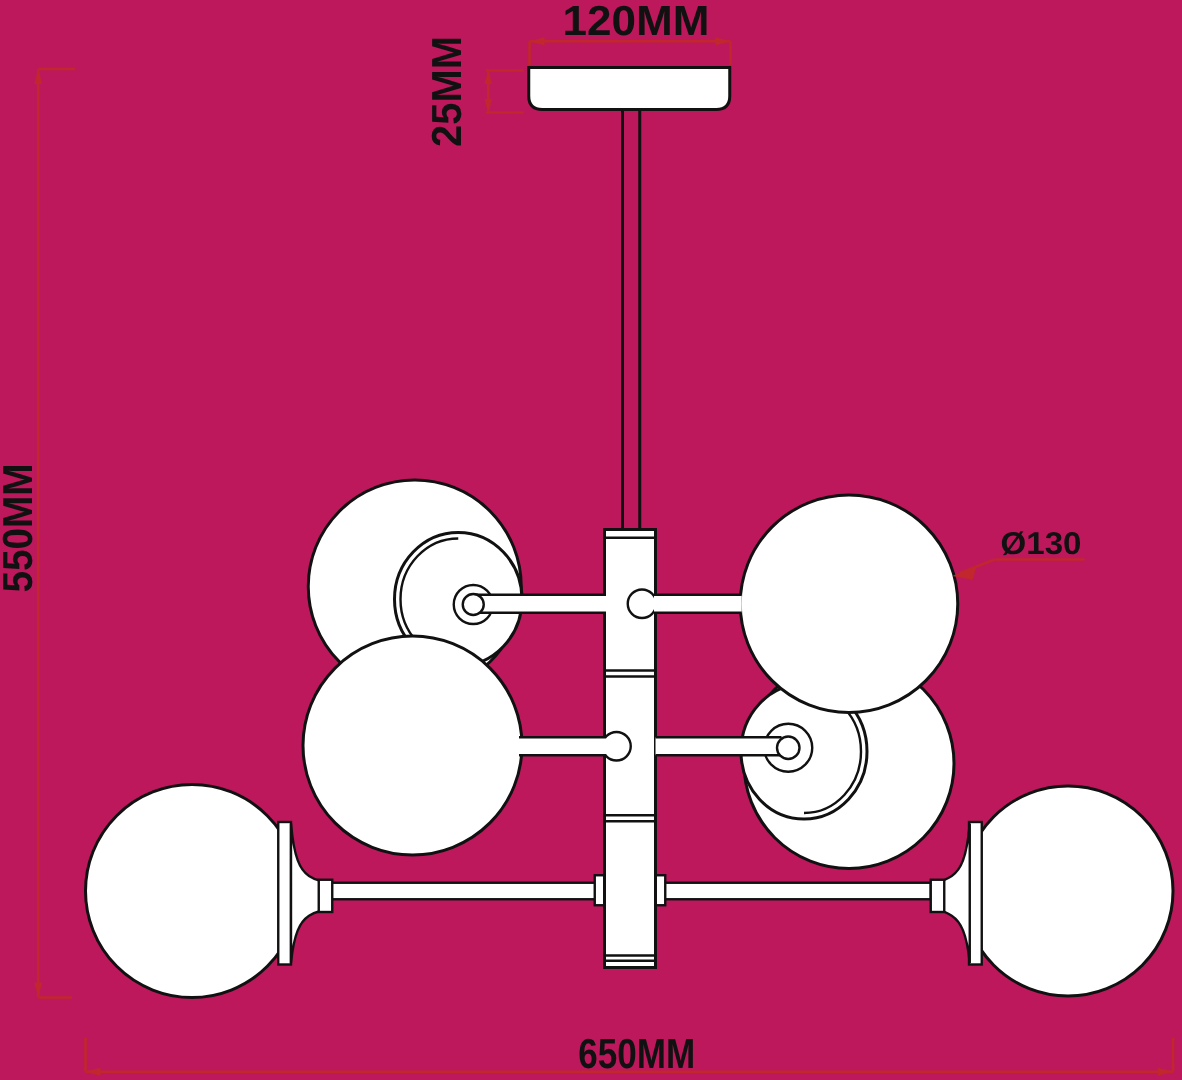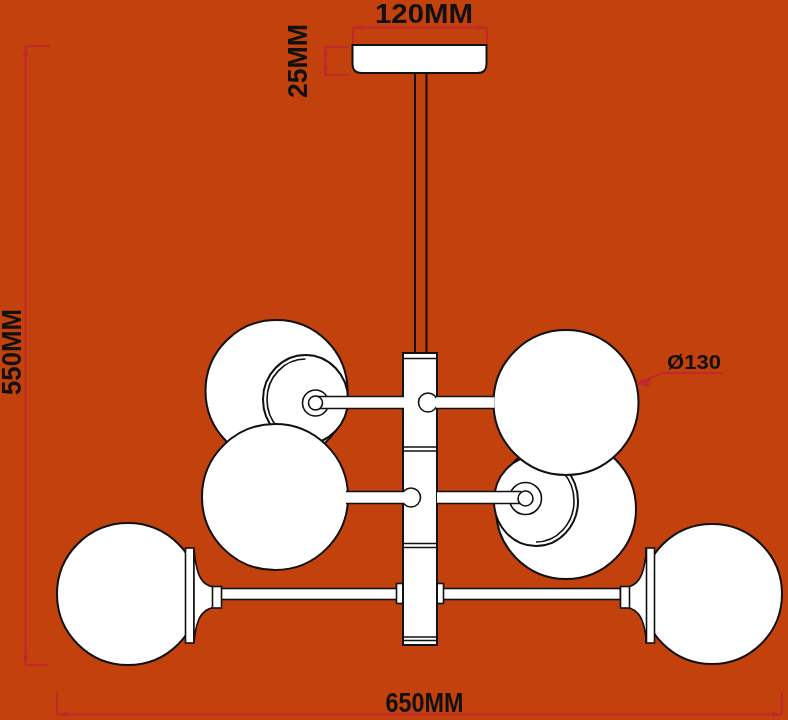--- a/index.html
+++ b/index.html
@@ -4,21 +4,21 @@
 <style>
   html, body {
     margin: 0;
     padding: 0;
     background: #ffffff;
   }
   .canvas {
     position: relative;
     width: 788px;
     height: 720px;
-    background: #c2410c;
+    background: #be185d;
     overflow: hidden;
     font-family: "Liberation Sans", sans-serif;
   }
   svg { display: block; }
   .ink       { stroke: #111111; fill: none; stroke-width: 2; }
   .ink-thin  { stroke: #111111; fill: none; stroke-width: 1.6; }
   .white     { fill: #ffffff; }
   .dim       { stroke: #c1272d; fill: none; stroke-width: 1.8; }
   .dim-arrow { fill: #c1272d; stroke: none; }
   .lbl {

